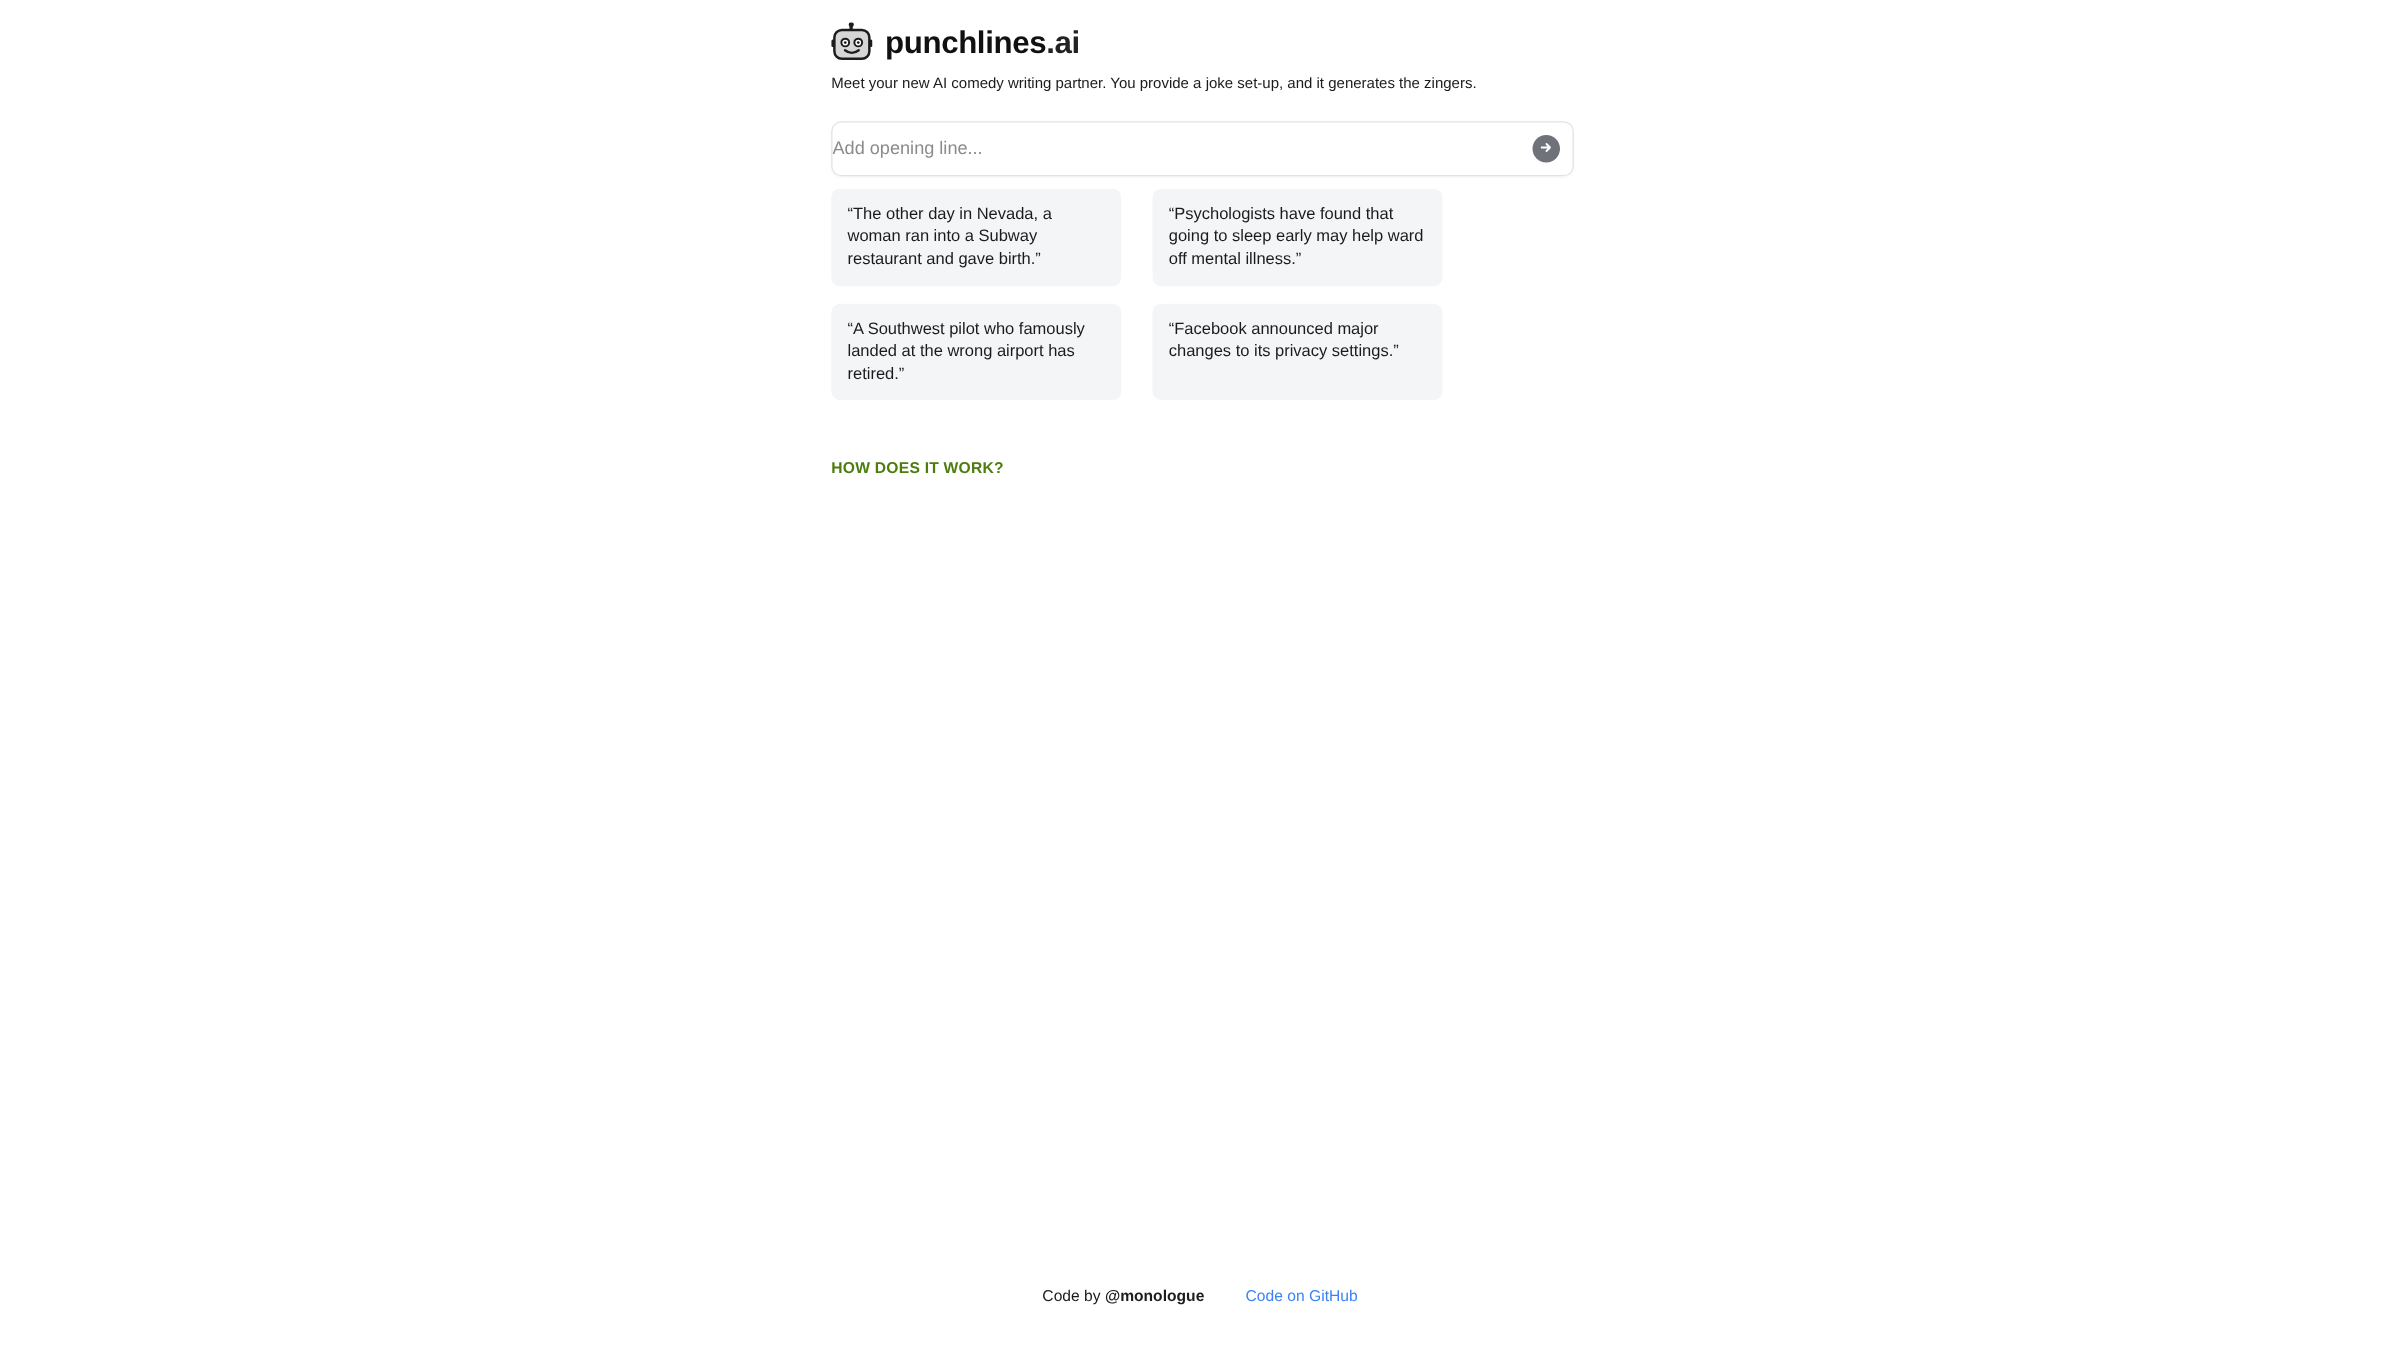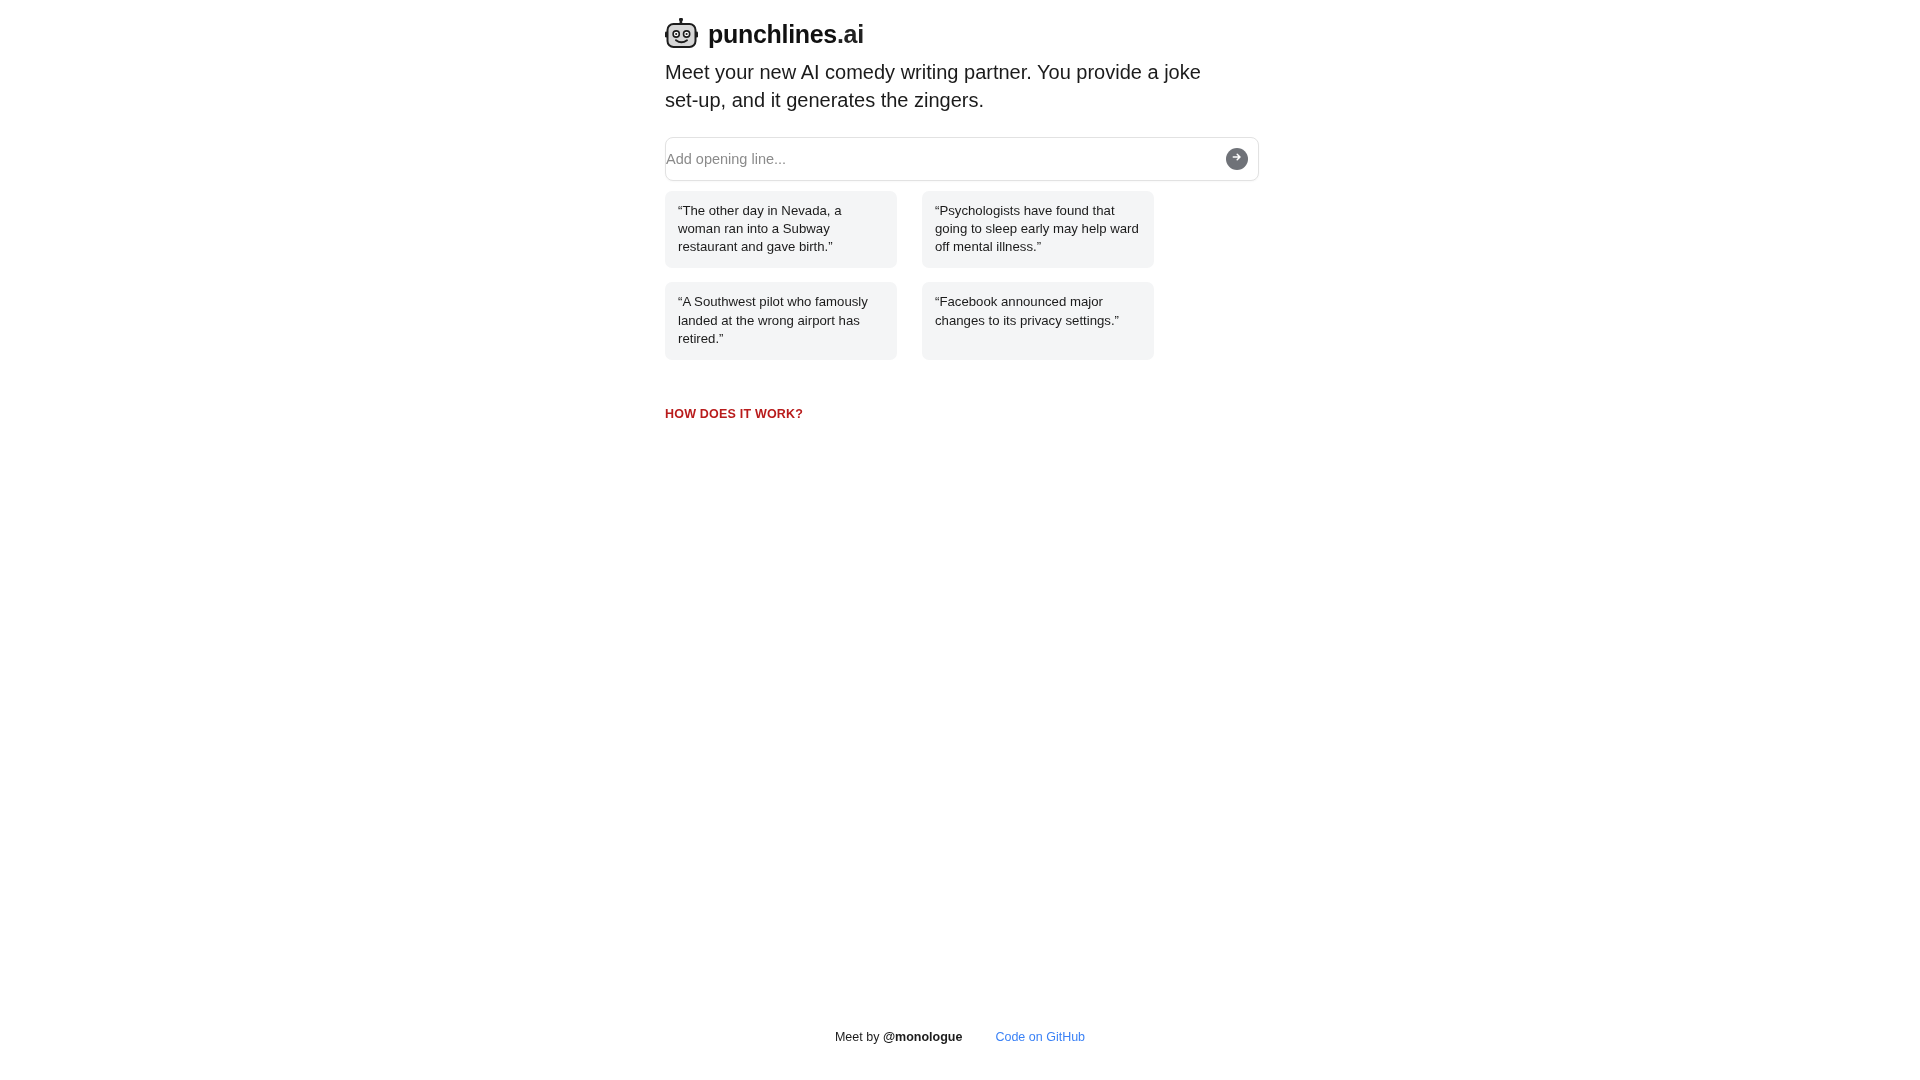--- a/index.html
+++ b/index.html
@@ -48,21 +48,21 @@
     line-height: 1;
     white-space: nowrap;
   }
   .brand-title .suffix {
     font-weight: 700;
     color: #222;
   }
 
   .tagline {
     margin-top: 12px;
-    font-size: 20px;
+    font-size: 12px;
     line-height: 1.42;
     color: #1b1b1b;
     width: 540px;
   }
 
   
   .input-wrap {
     margin-top: 22px;
     position: relative;
     width: 594px;
@@ -150,21 +150,21 @@
   .grid-row {
     display: contents;
   }
 
   
   .how-head {
     margin-top: 47px;
     font-size: 12.5px;
     font-weight: 700;
     letter-spacing: 0.2px;
-    color: #b91c1c;
+    color: #4d7c0f;
     text-transform: uppercase;
   }
   .how-body {
     margin-top: 11px;
     font-size: 14.5px;
     line-height: 1.45;
     color: #1b1b1b;
     width: 594px;
   }
   .how-body b { font-weight: 700; }
@@ -237,16 +237,16 @@
         <div class="example-card">“A Southwest pilot who famously landed at the wrong airport has retired.”</div>
         <div class="example-card">“Facebook announced major changes to its privacy settings.”</div>
       </div>
     </div>
 
     <div class="how-head">HOW DOES IT WORK?</div>
 
   </div>
 
   <div class="footer">
-    <div class="made"><span>Meet by </span><b>@monologue</b></div>
+    <div class="made"><span>Code by </span><b>@monologue</b></div>
     <a href="#">Code on GitHub</a>
   </div>
 </div>
 
 </body></html>

